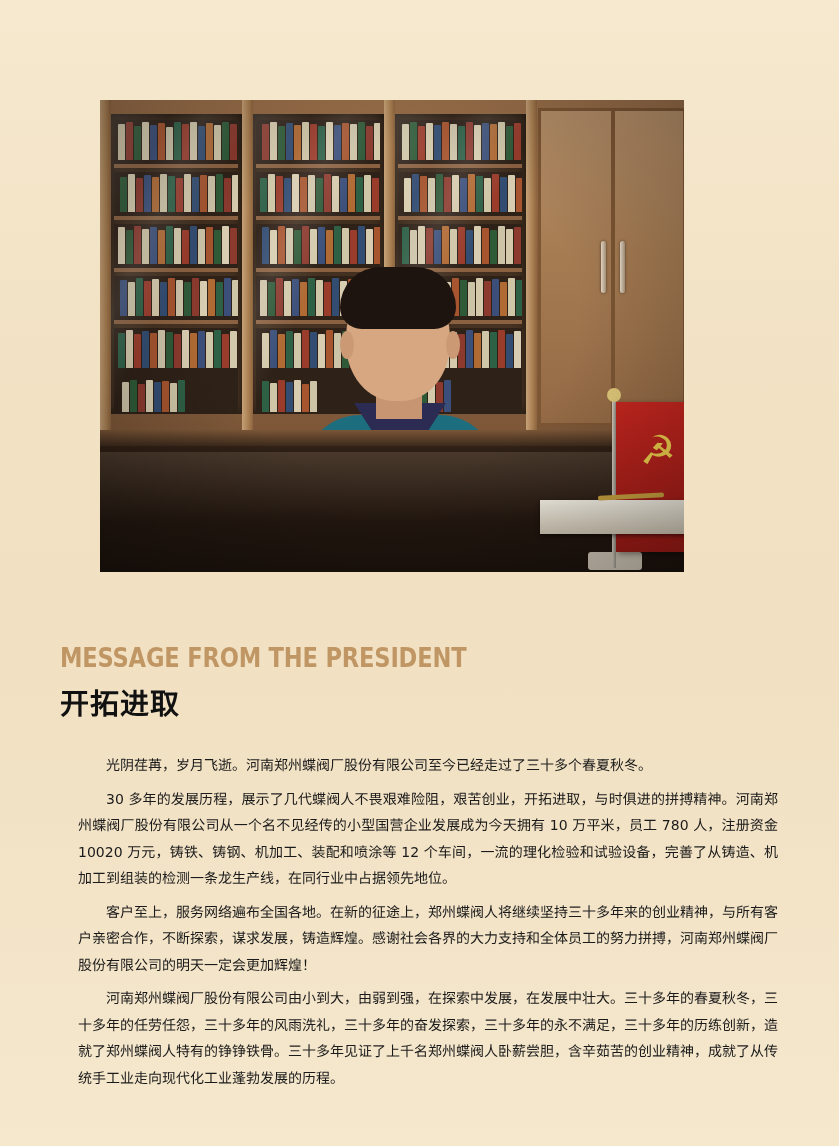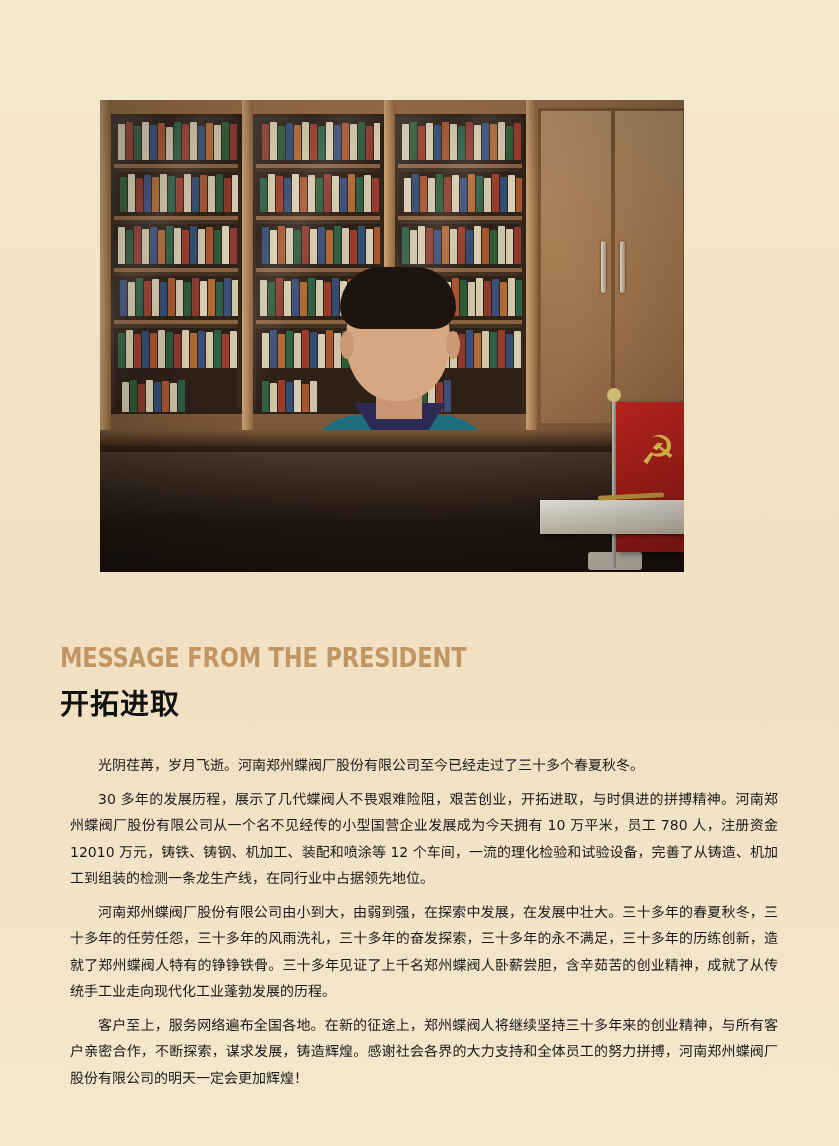--- a/index.html
+++ b/index.html
@@ -238,21 +238,21 @@
     top: 752px;
     width: 716px;
     color: #1a1a1a;
     font-family: "DejaVu Sans", sans-serif;
     font-size: 14px;
     line-height: 26.5px;
     text-align: justify;
     text-justify: inter-ideograph;
   }
   .body-text p {
-    margin: 0 0 7px 8px;
+    margin: 0 0 7px 16px;
     text-indent: 2em;
   }
 </style>
 </head>
 <body>
 
 <div class="page">
 
   <div class="photo-wrap">
     <div class="photo">
@@ -598,18 +598,18 @@
   </div>
 
   <div class="caption">
   </div>
 
   <div class="heading-en">MESSAGE FROM THE PRESIDENT</div>
   <div class="heading-cn">开拓进取</div>
 
   <div class="body-text">
     <p>光阴荏苒，岁月飞逝。河南郑州蝶阀厂股份有限公司至今已经走过了三十多个春夏秋冬。</p>
-    <p>30 多年的发展历程，展示了几代蝶阀人不畏艰难险阻，艰苦创业，开拓进取，与时俱进的拼搏精神。河南郑州蝶阀厂股份有限公司从一个名不见经传的小型国营企业发展成为今天拥有 10 万平米，员工 780 人，注册资金 12010 万元，铸铁、铸钢、机加工、装配和喷涂等 12 个车间，一流的理化检验和试验设备，完善了从铸造、机加工到组装的检测一条龙生产线，在同行业中占据领先地位。</p>
+    <p>30 多年的发展历程，展示了几代蝶阀人不畏艰难险阻，艰苦创业，开拓进取，与时俱进的拼搏精神。河南郑州蝶阀厂股份有限公司从一个名不见经传的小型国营企业发展成为今天拥有 10 万平米，员工 780 人，注册资金 10020 万元，铸铁、铸钢、机加工、装配和喷涂等 12 个车间，一流的理化检验和试验设备，完善了从铸造、机加工到组装的检测一条龙生产线，在同行业中占据领先地位。</p>
+    <p>客户至上，服务网络遍布全国各地。在新的征途上，郑州蝶阀人将继续坚持三十多年来的创业精神，与所有客户亲密合作，不断探索，谋求发展，铸造辉煌。感谢社会各界的大力支持和全体员工的努力拼搏，河南郑州蝶阀厂股份有限公司的明天一定会更加辉煌！</p>
     <p>河南郑州蝶阀厂股份有限公司由小到大，由弱到强，在探索中发展，在发展中壮大。三十多年的春夏秋冬，三十多年的任劳任怨，三十多年的风雨洗礼，三十多年的奋发探索，三十多年的永不满足，三十多年的历练创新，造就了郑州蝶阀人特有的铮铮铁骨。三十多年见证了上千名郑州蝶阀人卧薪尝胆，含辛茹苦的创业精神，成就了从传统手工业走向现代化工业蓬勃发展的历程。</p>
-    <p>客户至上，服务网络遍布全国各地。在新的征途上，郑州蝶阀人将继续坚持三十多年来的创业精神，与所有客户亲密合作，不断探索，谋求发展，铸造辉煌。感谢社会各界的大力支持和全体员工的努力拼搏，河南郑州蝶阀厂股份有限公司的明天一定会更加辉煌！</p>
   </div>
 
 </div>
 
 </body></html>

